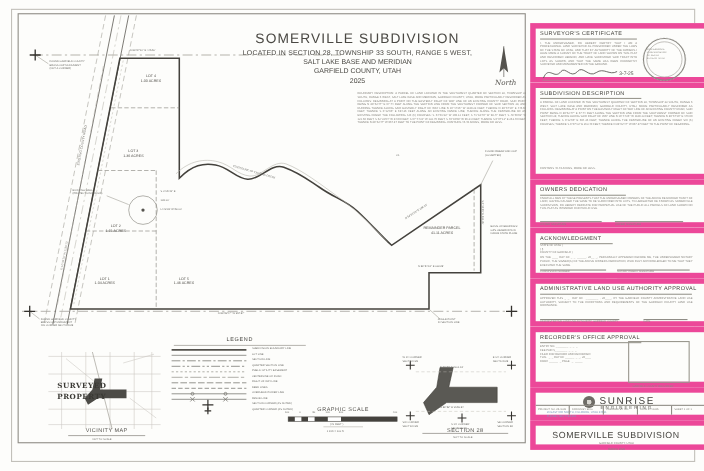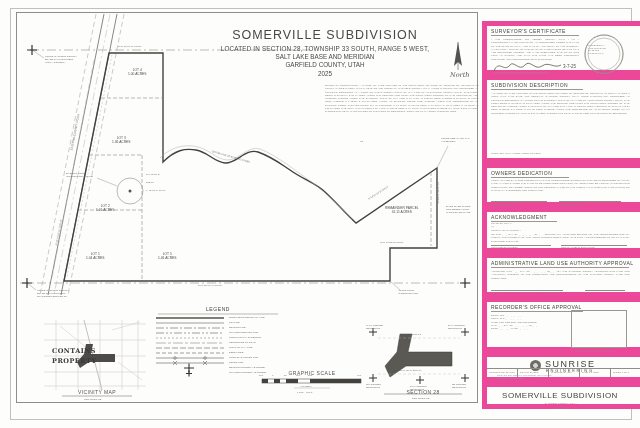--- a/index.html
+++ b/index.html
@@ -224,21 +224,21 @@
 BRASS CAP MONUMENT
 SW CORNER SECTION 28</div>
   <div class="lbl pre s4" style="left:441px;top:137px;">FOUND REBAR AND CAP
 (ACCEPTED)</div>
   <div class="lbl pre s4" style="left:398px;top:289px;">ANGLE POINT
 IN SECTION LINE</div>
   <div class="lbl pre s4" style="left:446px;top:205px;">BASIS OF BEARINGS:
 GPS OBSERVATION
 NAD83 STATE PLANE</div>
 
-  <div class="abs serifbold pre" style="left:52px;top:347px;font-size:6.5px;color:#3a3934;letter-spacing:.5px;line-height:1.5;">CONTAINS
+  <div class="abs serifbold pre" style="left:52px;top:347px;font-size:6.5px;color:#3a3934;letter-spacing:.5px;line-height:1.5;">SURVEYED
 PROPERTY</div>
   <div class="abs" style="left:62px;top:389px;width:70px;text-align:center;font-size:5px;letter-spacing:.4px;color:#55534e;">VICINITY MAP</div>
   <div class="lbl s4" style="left:84px;top:398px;">NOT TO SCALE</div>
 
   <div class="abs" style="left:158px;top:306px;width:120px;text-align:center;font-size:5px;letter-spacing:.6px;color:#45443f;">LEGEND</div>
   <div class="lbl s4" style="left:229px;top:316px;">SUBDIVISION BOUNDARY LINE</div>
   <div class="lbl s4" style="left:229px;top:321px;">LOT LINE</div>
   <div class="lbl s4" style="left:229px;top:326px;">SECTION LINE</div>
   <div class="lbl s4" style="left:229px;top:331px;">QUARTER SECTION LINE</div>
   <div class="lbl s4" style="left:229px;top:336px;">PUBLIC UTILITY EASEMENT</div>

